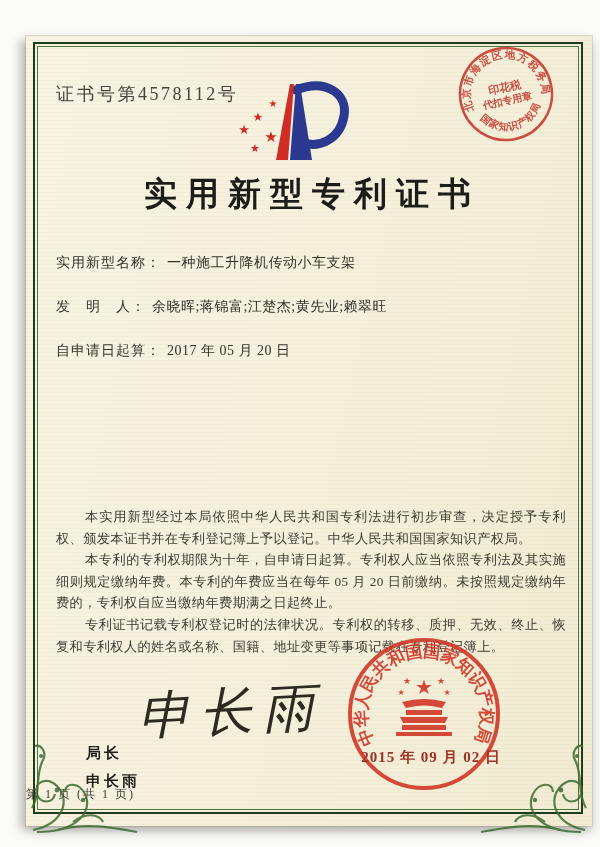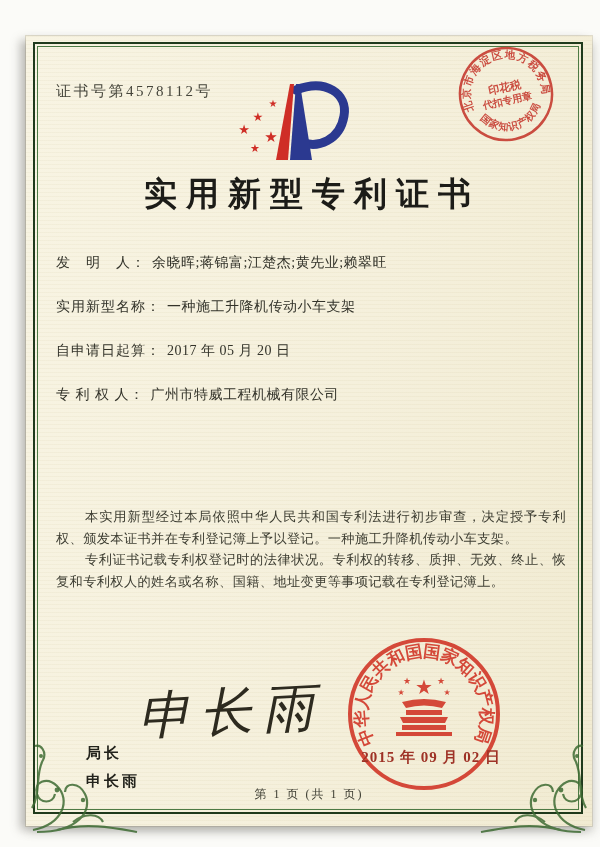--- a/index.html
+++ b/index.html
@@ -12,42 +12,42 @@
   .paper{
     position:absolute;left:26px;top:36px;width:566px;height:790px;
     background:
       repeating-linear-gradient(to bottom, rgba(176,160,104,0.07) 0 1px, rgba(0,0,0,0) 1px 4px),
       linear-gradient(103deg,#f8f4e3 0%,#f5f0dc 55%,#f1ebd2 100%);
     box-shadow:-6px 4px 9px rgba(120,118,110,.45), 3px 6px 9px rgba(150,148,140,.30), 0 0 0 1px #e3dfcf;
   }
   .frame{position:absolute;inset:6px 9px 12px 7px;border:2px solid #1f3a1c;z-index:1;}
   .frame::after{content:"";position:absolute;inset:2px;border:1px solid #4d7a44;}
   
-  .cert-no{position:absolute;left:30px;top:46px;font-size:15px;letter-spacing:2.5px;color:#45453b;z-index:2;}
+  .cert-no{position:absolute;left:30px;top:46px;font-size:18px;letter-spacing:2.5px;color:#45453b;z-index:2;}
   .logo{position:absolute;left:198px;top:34px;z-index:2;}
   .title{position:absolute;left:0;right:0;top:136px;margin:0;text-align:center;
     font-size:33px;font-weight:700;letter-spacing:9px;padding-left:6px;color:#1c1c18;z-index:2;}
   
   .fields{position:absolute;left:30px;right:28px;top:218px;z-index:2;}
   .field-row{height:18px;margin-bottom:26px;font-size:14px;color:#33332a;white-space:nowrap;}
   .flabel{letter-spacing:1px;}
   .fvalue{margin-left:6px;letter-spacing:0.5px;}
   
   .legal{position:absolute;left:30px;right:26px;top:470px;z-index:2;
     font-size:13.2px;line-height:21.6px;color:#3c3c31;text-align:justify;letter-spacing:0.4px;}
   .legal p{margin:0;text-indent:2.2em;}
   
   .director{position:absolute;left:60px;top:656px;font-size:15px;font-weight:600;
     letter-spacing:3px;color:#23231c;line-height:28px;z-index:3;margin-top:47px;}
   .signature{position:absolute;left:112px;top:640px;width:240px;font-size:52px;color:#2d2a1f;
     font-style:italic;letter-spacing:10px;transform:rotate(-3deg);z-index:3;white-space:nowrap;}
   .office-seal{position:absolute;left:318px;top:598px;z-index:2;opacity:.92;}
   .seal-date{position:absolute;left:300px;width:210px;top:712px;text-align:center;z-index:3;
     font-size:15px;font-weight:600;letter-spacing:1px;color:#9e3226;}
-  .footer{position:absolute;left:0;right:0;top:750px;text-align:center;z-index:2;
+  .footer{position:absolute;left:0;right:0;top:750px;text-align:left;z-index:2;
     font-size:12px;letter-spacing:2px;color:#3b3b30;}
   
   .tax-stamp{position:absolute;left:430px;top:8px;transform:rotate(-12deg);z-index:4;opacity:.88;}
   .orn{position:absolute;top:646px;z-index:3;}
   .orn-left{left:1px;}
   .orn-right{right:1px;transform:scaleX(-1);}
 </style>
 </head>
 <body>
 
@@ -87,35 +87,33 @@
       <textPath href="#taxBottom" startOffset="4" textLength="74" lengthAdjust="spacing">国家知识产权局</textPath>
     </text>
     <text x="50" y="47" text-anchor="middle" font-size="11" fill="#c5372c" font-weight="bold">印花税</text>
     <text x="50" y="60" text-anchor="middle" font-size="10" fill="#c5372c" font-weight="bold">代扣专用章</text>
   </svg>
 
   <h1 class="title">实用新型专利证书</h1>
 
   <div class="fields">
     <div class="field-row">
-      <span class="flabel">发　明　人：</span><span class="fvalue">余晓晖;蒋锦富;江楚杰;黄先业;赖翠旺</span>
+      <span class="flabel">实用新型名称：</span><span class="fvalue">一种施工升降机传动小车支架</span>
     </div>
     <div class="field-row">
-      <span class="flabel">实用新型名称：</span><span class="fvalue">一种施工升降机传动小车支架</span>
+      <span class="flabel">发　明　人：</span><span class="fvalue">余晓晖;蒋锦富;江楚杰;黄先业;赖翠旺</span>
     </div>
     <div class="field-row">
       <span class="flabel">自申请日起算：</span><span class="fvalue">2017 年 05 月 20 日</span>
     </div>
-    <div class="field-row">
-      <span class="flabel">专 利 权 人：</span><span class="fvalue">广州市特威工程机械有限公司</span>
-    </div>
   </div>
 
   <div class="legal">
-    <p>本实用新型经过本局依照中华人民共和国专利法进行初步审查，决定授予专利权、颁发本证书并在专利登记簿上予以登记。一种施工升降机传动小车支架。</p>
+    <p>本实用新型经过本局依照中华人民共和国专利法进行初步审查，决定授予专利权、颁发本证书并在专利登记簿上予以登记。中华人民共和国国家知识产权局。</p>
+    <p>本专利的专利权期限为十年，自申请日起算。专利权人应当依照专利法及其实施细则规定缴纳年费。本专利的年费应当在每年 05 月 20 日前缴纳。未按照规定缴纳年费的，专利权自应当缴纳年费期满之日起终止。</p>
     <p>专利证书记载专利权登记时的法律状况。专利权的转移、质押、无效、终止、恢复和专利权人的姓名或名称、国籍、地址变更等事项记载在专利登记簿上。</p>
   </div>
 
   <div class="director">
     <div>局长</div>
     <div>申长雨</div>
   </div>
 
   <div class="signature">申长雨</div>
 

